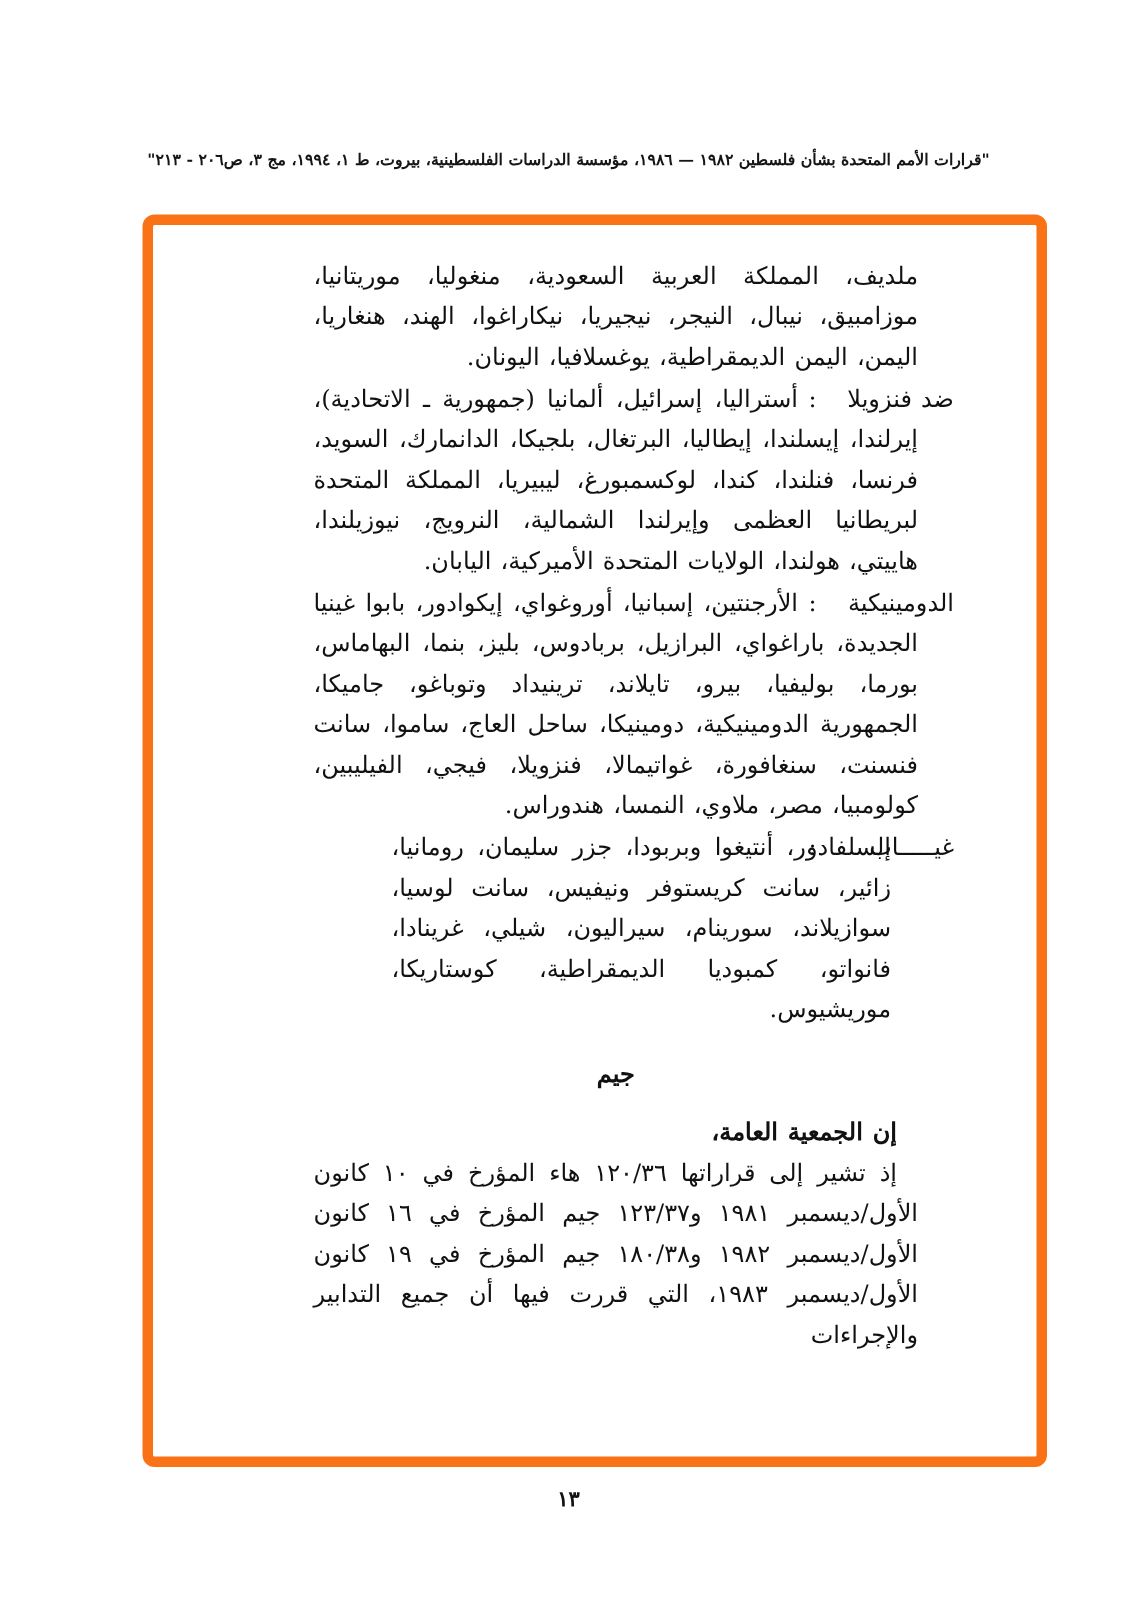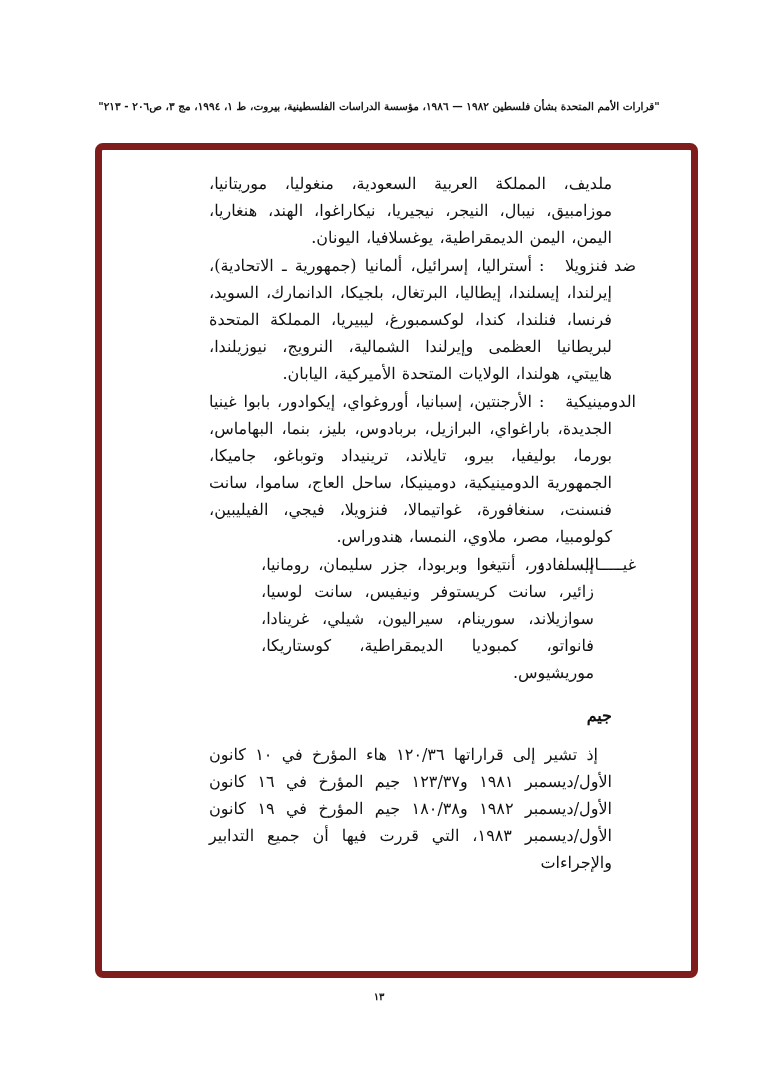--- a/index.html
+++ b/index.html
@@ -26,21 +26,21 @@
     direction:rtl;
     font-size:10.5px;font-weight:bold;
     color:#151515;
   }
 
   .annotation-box{
     position:absolute;
     left:95px;top:143px;
     width:603px;height:835px;
     box-sizing:border-box;
-    border:7px solid #7f1d1d;
+    border:7px solid #f97316;
     border-radius:8px;
     background:#fff;
   }
 
   .box-content{
     direction:rtl;
     position:relative;
     padding-top:20px;
     font-size:16px;
     line-height:27px;
@@ -57,36 +57,36 @@
   .entry .para.narrow{width:333px;margin-left:auto;margin-right:97px;text-indent:0;}
   .entry-label{
     position:absolute;top:0;right:55px;
     width:97px;
     display:flex;justify-content:space-between;align-items:baseline;
     direction:rtl;
     white-space:nowrap;
   }
   .section-heading{
     width:403px;margin:16px 79px 12px auto;
-    text-align:right;font-weight:bold;
+    text-align:center;font-weight:bold;
   }
   .assembly-intro{
     width:403px;margin:6px 79px 0 auto;
     text-indent:14px;font-weight:bold;
     text-align:right;
   }
   .preamble{
     width:403px;margin:0 79px 0 auto;
     text-indent:14px;text-align:justify;
   }
 
   .page-number{
     position:absolute;top:991px;left:0;right:0;
     text-align:center;
-    font-size:10px;font-weight:bold;
+    font-size:14px;font-weight:bold;
     direction:rtl;
   }
 </style>
 </head>
 <body>
 
 <div class="page">
 
 
   <div class="doc-citation">"قرارات الأمم المتحدة بشأن فلسطين ١٩٨٢ — ١٩٨٦، مؤسسة الدراسات الفلسطينية، بيروت، ط ١، ١٩٩٤، مج ٣، ص٢٠٦ - ٢١٣"</div>
@@ -115,20 +115,21 @@
       <div class="entry">
         <span class="entry-label">
           <span>غيـــــاب</span>
           <span>:</span>
         </span>
         <p class="para narrow">إلسلفادور، أنتيغوا وبربودا، جزر سليمان، رومانيا، زائير، سانت كريستوفر ونيفيس، سانت لوسيا، سوازيلاند، سورينام، سيراليون، شيلي، غرينادا، فانواتو، كمبوديا الديمقراطية، كوستاريكا، موريشيوس.</p>
       </div>
 
       <div class="section-heading">جيم</div>
 
+      <p class="assembly-intro">إن الجمعية العامة،</p>
 
       <p class="preamble">إذ تشير إلى قراراتها ١٢٠/٣٦ هاء المؤرخ في ١٠ كانون الأول/ديسمبر ١٩٨١ و١٢٣/٣٧ جيم المؤرخ في ١٦ كانون الأول/ديسمبر ١٩٨٢ و١٨٠/٣٨ جيم المؤرخ في ١٩ كانون الأول/ديسمبر ١٩٨٣، التي قررت فيها أن جميع التدابير والإجراءات</p>
 
     </div>
   </div>
 
   <div class="page-number">١٣</div>
 
 </div>
 

